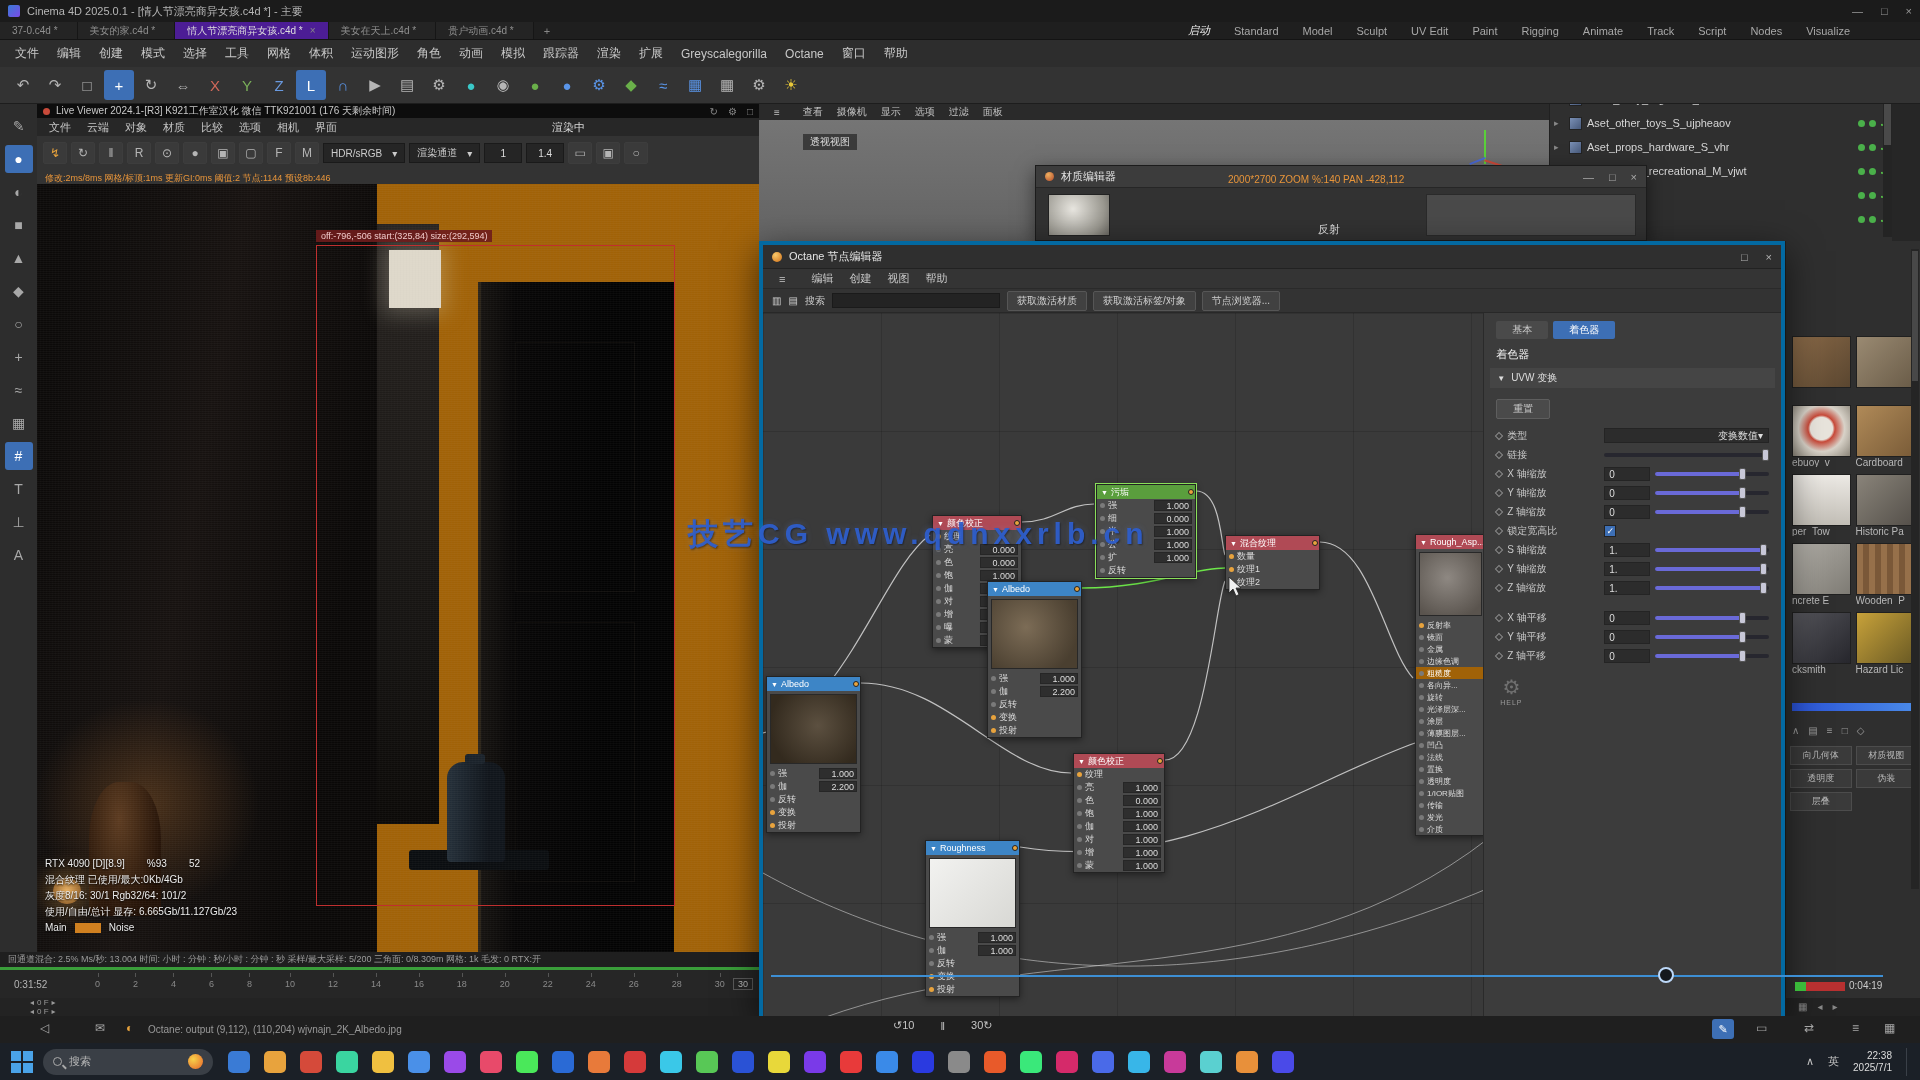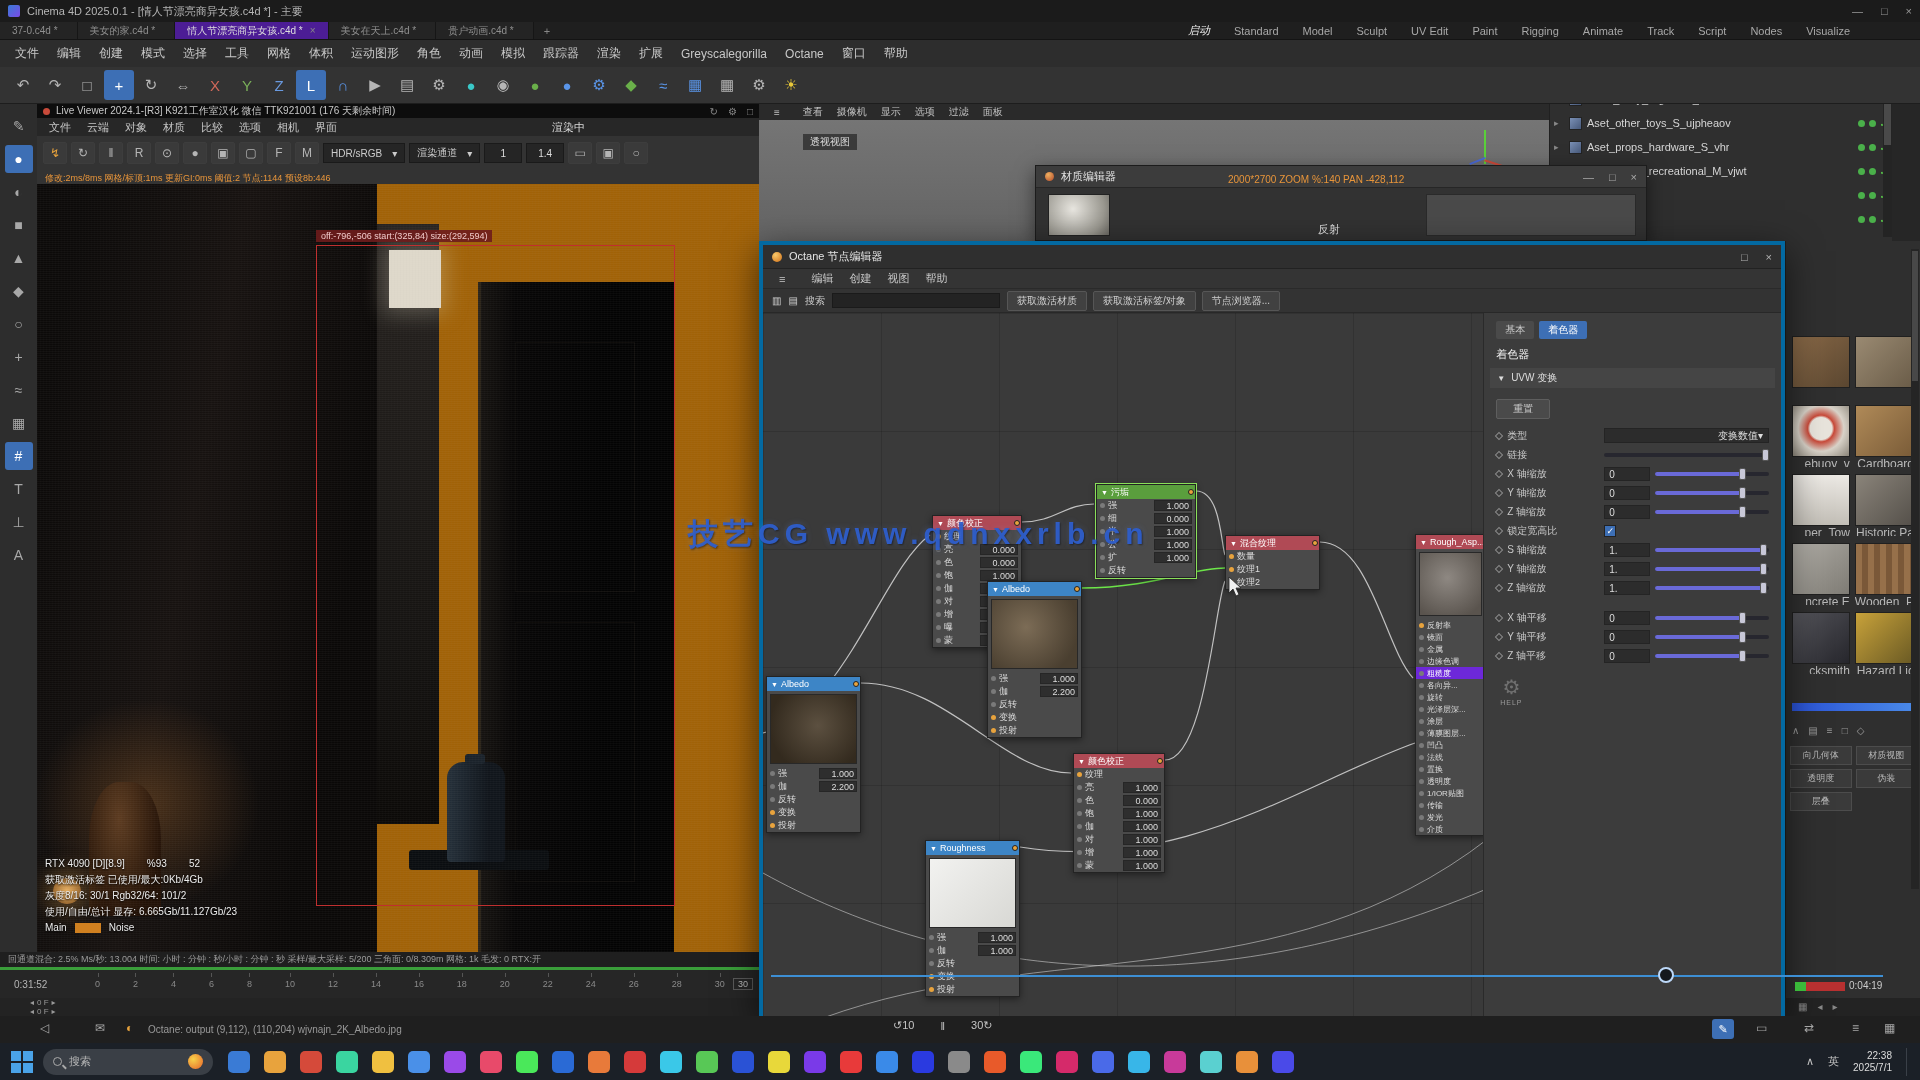--- a/index.html
+++ b/index.html
@@ -161,27 +161,27 @@
   .nout{position:absolute;right:1px;top:4px;width:6px;height:6px;border-radius:50%;background:#e8a33d;border:1px solid #222}
   .nthumb{margin:3px;height:70px;border:1px solid #282828}
   .prow{display:flex;align-items:center;height:13px;padding:0 3px;gap:3px}
   .pdot{width:5px;height:5px;border-radius:50%;background:#7a7a7a;flex:none}
   .prow.po .pdot{background:#e8a33d}
   .pk{flex:1;overflow:hidden;white-space:nowrap}
   .pv{width:38px;background:#2e2e2e;border:1px solid #262626;text-align:right;padding:0 2px;color:#ddd;height:11px;line-height:10px}
   .pv:empty{visibility:hidden}
   .prow.pin{height:12px}
   .prow.pin .pk{font-size:8px}
-  .prow.hl{background:#6d28d9;color:#fff}
+  .prow.hl{background:#a16207;color:#fff}
   .cursor{position:absolute;left:464px;top:264px;z-index:8}
 
   
   .ne-insp{position:relative;width:300px;background:#3c3c3c;border-left:1px solid #2a2a2a;padding:8px 12px;font-size:10px}
   .itabs{display:flex;gap:5px;margin-bottom:8px}
-  .itab{background:#4a4a4a;padding:2px 9px;border-radius:2px;font-size:10px;color:#ccc}
+  .itab{background:#4a4a4a;padding:2px 16px;border-radius:2px;font-size:10px;color:#ccc}
   .itab.active{background:#3d6fb5;color:#fff}
   .insp-title{font-size:11px;color:#eee;margin:3px 0 6px 0}
   .insp-section{background:#454545;padding:3px 7px;margin:4px -6px;font-size:10px;color:#ddd;display:flex;gap:6px;align-items:center}
   .insp-reset{background:#4a4a4a;border:1px solid #5e5e5e;color:#ccc;font-size:10px;padding:2px 16px;margin:7px 0;border-radius:2px;font-family:inherit}
   .irow{display:flex;align-items:center;height:19px;gap:5px}
   .irow.gap{margin-top:11px}
   .idia{width:6px;height:6px;border:1px solid #8a8a8a;transform:rotate(45deg);flex:none}
   .ilabel{width:92px;color:#c8c8c8;overflow:hidden;white-space:nowrap}
   .ival{width:46px;background:#2c2c2c;border:1px solid #242424;padding:0 4px;height:14px;line-height:13px;color:#ddd}
   .itrack{flex:1;height:4px;background:#27272f;border-radius:2px;position:relative}
@@ -196,21 +196,21 @@
   .t-check .icheck{display:block}
   .t-link .ifill{width:0}.t-link .ihandle{left:96%}
   .insp-help{position:absolute;left:16px;top:362px;color:#9a9a9a;text-align:center}
   .insp-help .hg{font-size:20px;color:#707070}
   .insp-help .ht{font-size:7px;letter-spacing:1px}
 
   
   .right-outer{left:1785px;top:241px;width:135px;height:775px;background:#2f2f2f;border-left:1px solid #202020;z-index:1}
   .mat-grid{position:absolute;left:6px;top:95px;width:122px;display:grid;grid-template-columns:1fr 1fr;gap:7px 5px}
   .mat-img{height:52px;border:1px solid #202020;background:#777}
-  .mat-label{font-size:12px;color:#b8b8b8;text-align:right;height:10px;overflow:hidden;white-space:nowrap}
+  .mat-label{font-size:10px;color:#b8b8b8;text-align:left;height:10px;overflow:hidden;white-space:nowrap}
   .mat-bluebar{position:absolute;left:6px;top:462px;width:122px;height:8px;background:linear-gradient(to right,#2a52d5,#4a8ae8)}
   .rp-icons{position:absolute;left:6px;top:484px;display:flex;gap:9px;color:#999;font-size:10px}
   .rp-grid{position:absolute;left:4px;top:505px;width:127px;display:grid;grid-template-columns:1fr 1fr;gap:4px}
   .rp-btn{font-size:9px;background:#3a3a3a;border:1px solid #4c4c4c;padding:2px 2px;color:#b8b8b8;text-align:center;overflow:hidden;white-space:nowrap}
   .ro-scroll{position:absolute;right:1px;top:8px;width:8px;height:640px;background:#252525}
   .ro-scroll i{display:block;margin:2px 1px 0 1px;height:130px;background:#484848}
 
   
   .watermark{left:688px;top:514px;font-size:30px;font-weight:bold;letter-spacing:5px;color:rgba(47,95,208,.92);
              text-shadow:1px 1px 2px rgba(0,0,0,.45),0 0 6px rgba(120,160,255,.25);z-index:45;white-space:nowrap}
@@ -535,21 +535,21 @@
     <div class="sc" style="left:410px;top:578px;width:58px;height:100px;background:linear-gradient(to right,#25303a,#10151b 72%);border-radius:16px 16px 4px 4px">
       <div style="position:absolute;left:18px;top:-8px;width:20px;height:10px;background:#1a222a;border-radius:3px"></div>
     </div>
     <div class="noise"></div>
 
     <div class="sel-label">off:-796,-506 start:(325,84) size:(292,594)</div>
     <div class="sel-rect"></div>
 
     <div class="lv-stats">
       <div><span>RTX 4090 [D][8.9]</span><span class="sp">%93</span><span class="sp">52</span></div>
-      <div>获取激活标签 已使用/最大:0Kb/4Gb</div>
+      <div>混合纹理 已使用/最大:0Kb/4Gb</div>
       <div>灰度8/16: 30/1   Rgb32/64: 101/2</div>
       <div>使用/自由/总计 显存: 6.665Gb/11.127Gb/23</div>
       <div class="badges">
         <span>Main</span>
         <i class="ob"></i>
         <span>Noise</span>
       </div>
     </div>
   </div>
 

